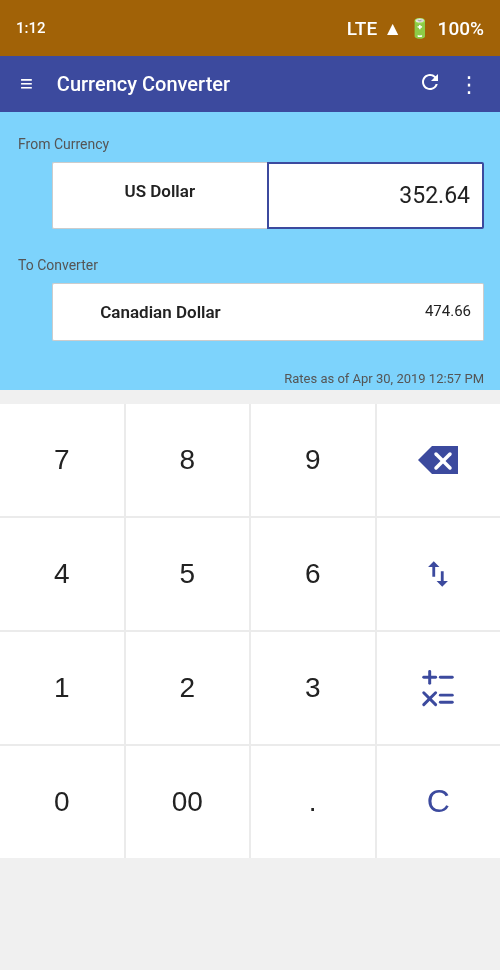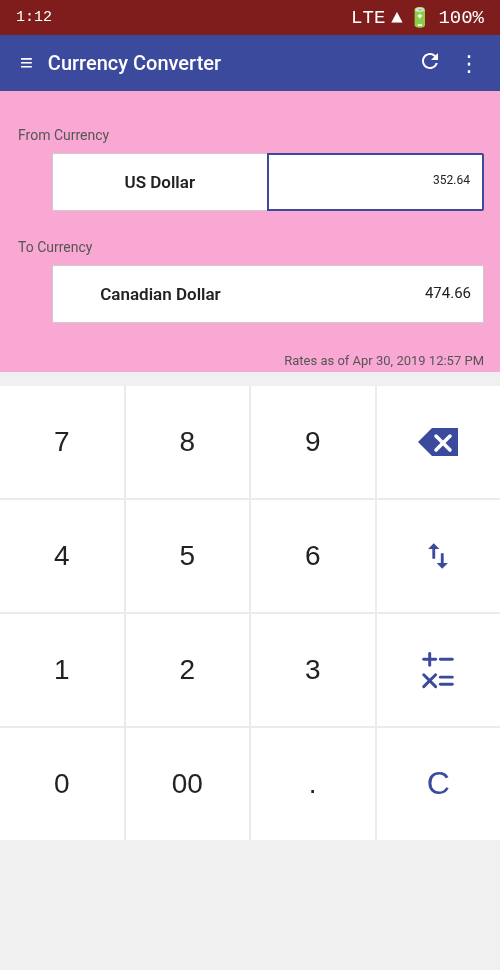--- a/index.html
+++ b/index.html
@@ -8,30 +8,29 @@
     body {
       width: 500px;
       min-height: 970px;
       background: #f0f0f0;
       font-family: 'Roboto', Arial, sans-serif;
       overflow-x: hidden;
     }
 
     
     .status-bar {
-      background: #7f1d1d;
+      background: #a16207;
       color: #fff;
       display: flex;
       align-items: center;
       justify-content: space-between;
       padding: 0 16px;
-      height: 35px;
+      height: 56px;
       font-size: 15px;
       font-weight: 500;
-      font-family: Liberation Mono, monospace;
     }
     .status-bar-right {
       display: flex;
       align-items: center;
       gap: 6px;
       font-size: 19px;
     }
 
     
     .toolbar {
@@ -45,35 +44,35 @@
     .toolbar-menu-icon {
       font-size: 22px;
       cursor: pointer;
       padding: 8px;
       color: #fff;
     }
     .toolbar-title {
       flex: 1;
       font-size: 20px;
       font-weight: 500;
-      margin-left: 7px;
+      margin-left: 16px;
       color: #fff;
     }
     .toolbar-refresh-icon,
     .toolbar-more-icon {
       font-size: 22px;
       padding: 8px;
       cursor: pointer;
       color: #fff;
     }
 
     
     .content {
-      background: #f9a8d4;
-      padding: 36px 16px 0;
+      background: #7dd3fc;
+      padding: 24px 16px 0;
     }
 
     .section-label {
       font-size: 14px;
       color: #555;
       margin-bottom: 10px;
       margin-left: 2px;
     }
 
     .currency-row {
@@ -95,21 +94,21 @@
       text-align: center;
       cursor: pointer;
       border-radius: 2px 0 0 2px;
     }
 
     .currency-value {
       flex: 1;
       background: #fff;
       border: 2px solid #3c4a9e;
       padding: 18px 12px;
-      font-size: 12px;
+      font-size: 23px;
       color: #222;
       text-align: right;
       border-radius: 0 2px 2px 0;
       font-weight: 400;
     }
 
     .currency-value-plain {
       flex: 1;
       background: #fff;
       border: 1px solid #ccc;
@@ -190,21 +189,21 @@
 
   <div>
     <div class="section-label">From Currency</div>
     <div class="currency-row">
       <div class="currency-btn">US Dollar</div>
       <div class="currency-value">352.64</div>
     </div>
   </div>
 
   <div>
-    <div class="section-label">To Currency</div>
+    <div class="section-label">To Converter</div>
     <div class="currency-row">
       <div class="currency-btn">Canadian Dollar</div>
       <div class="currency-value-plain">474.66</div>
     </div>
   </div>
 
   <div class="rates-info">
     <div>Rates as of Apr 30, 2019 12:57 PM</div>
   </div>
 

